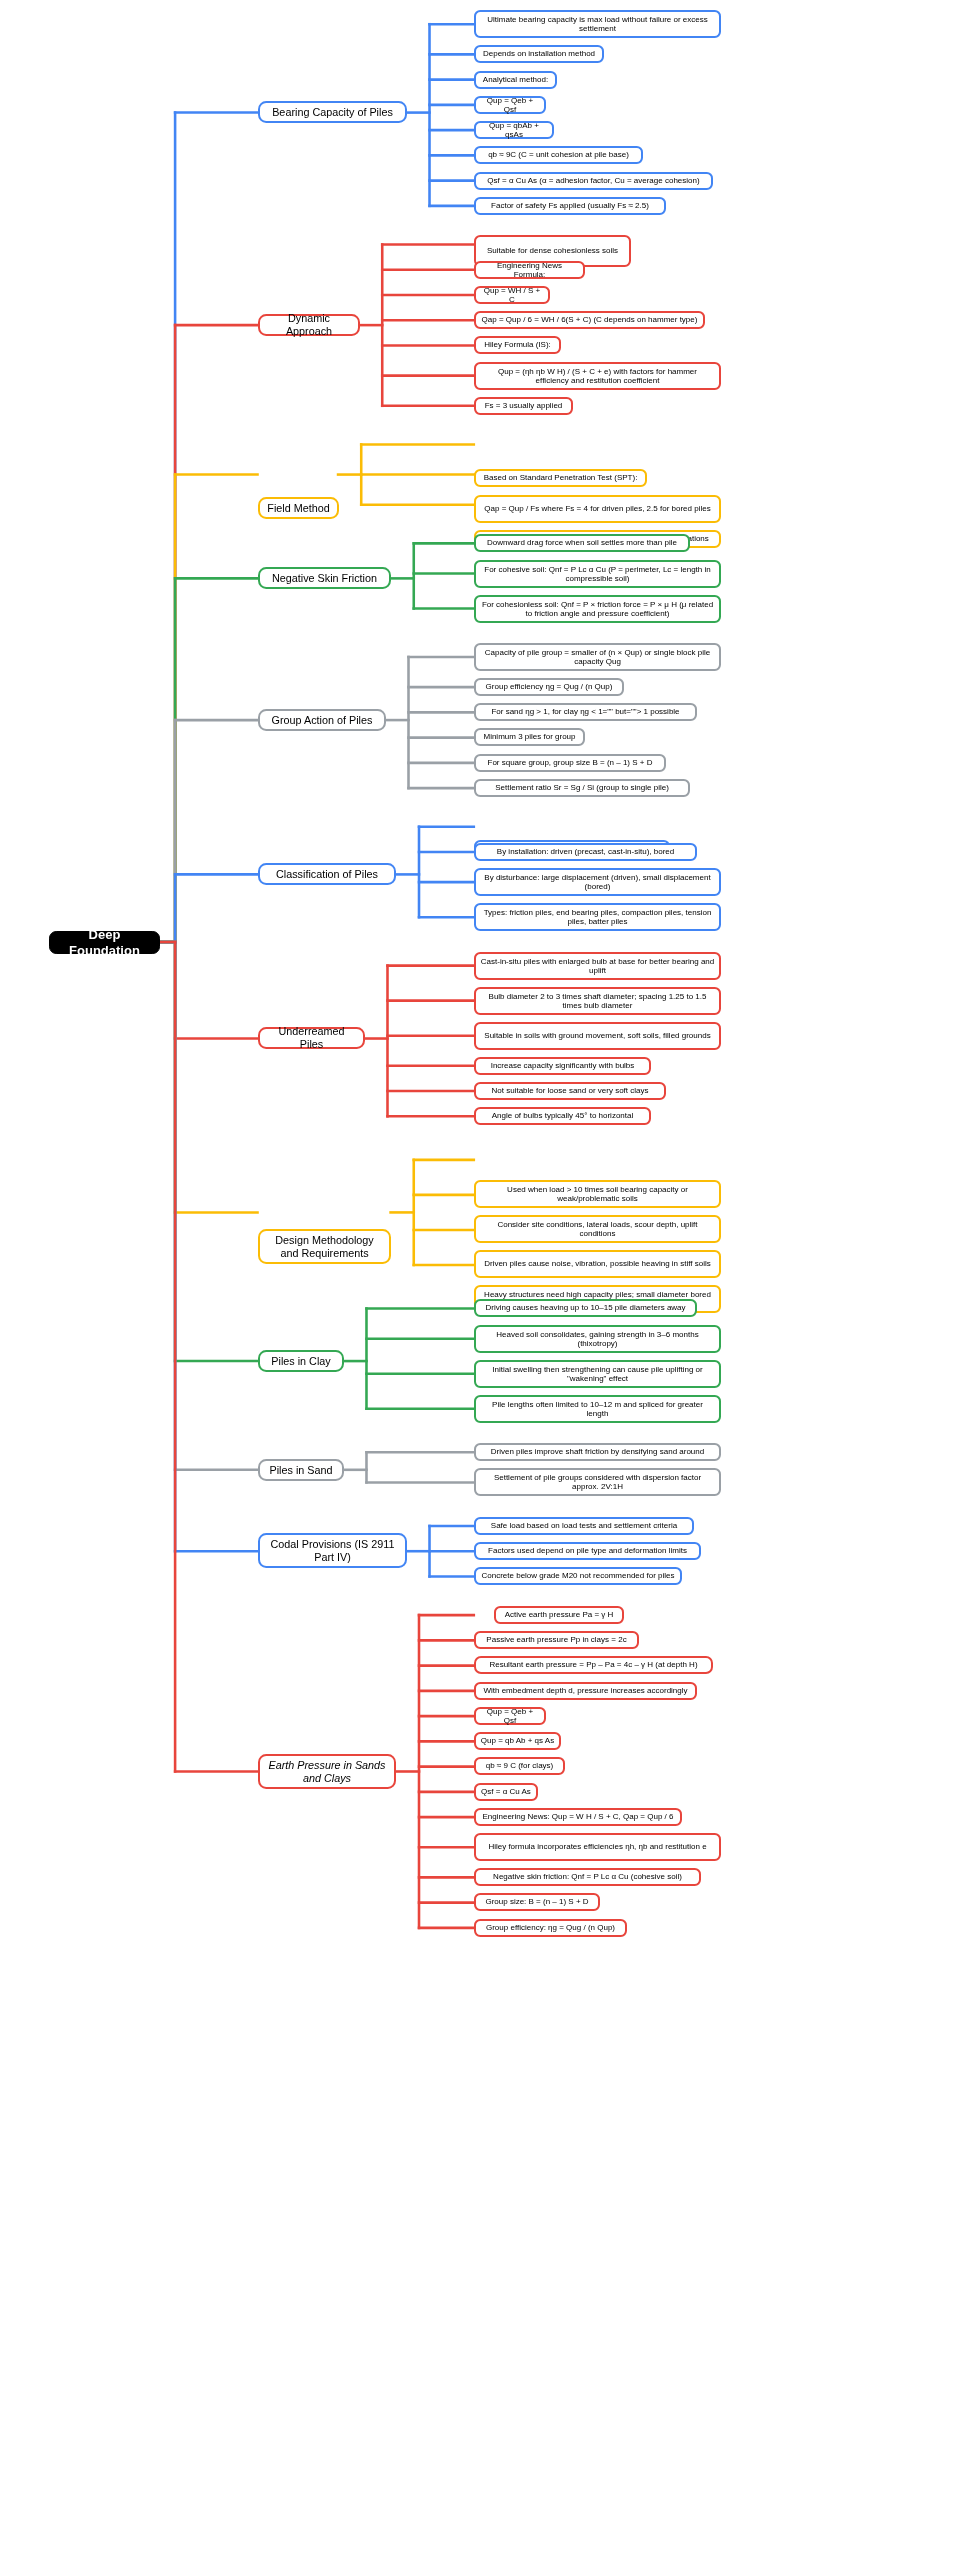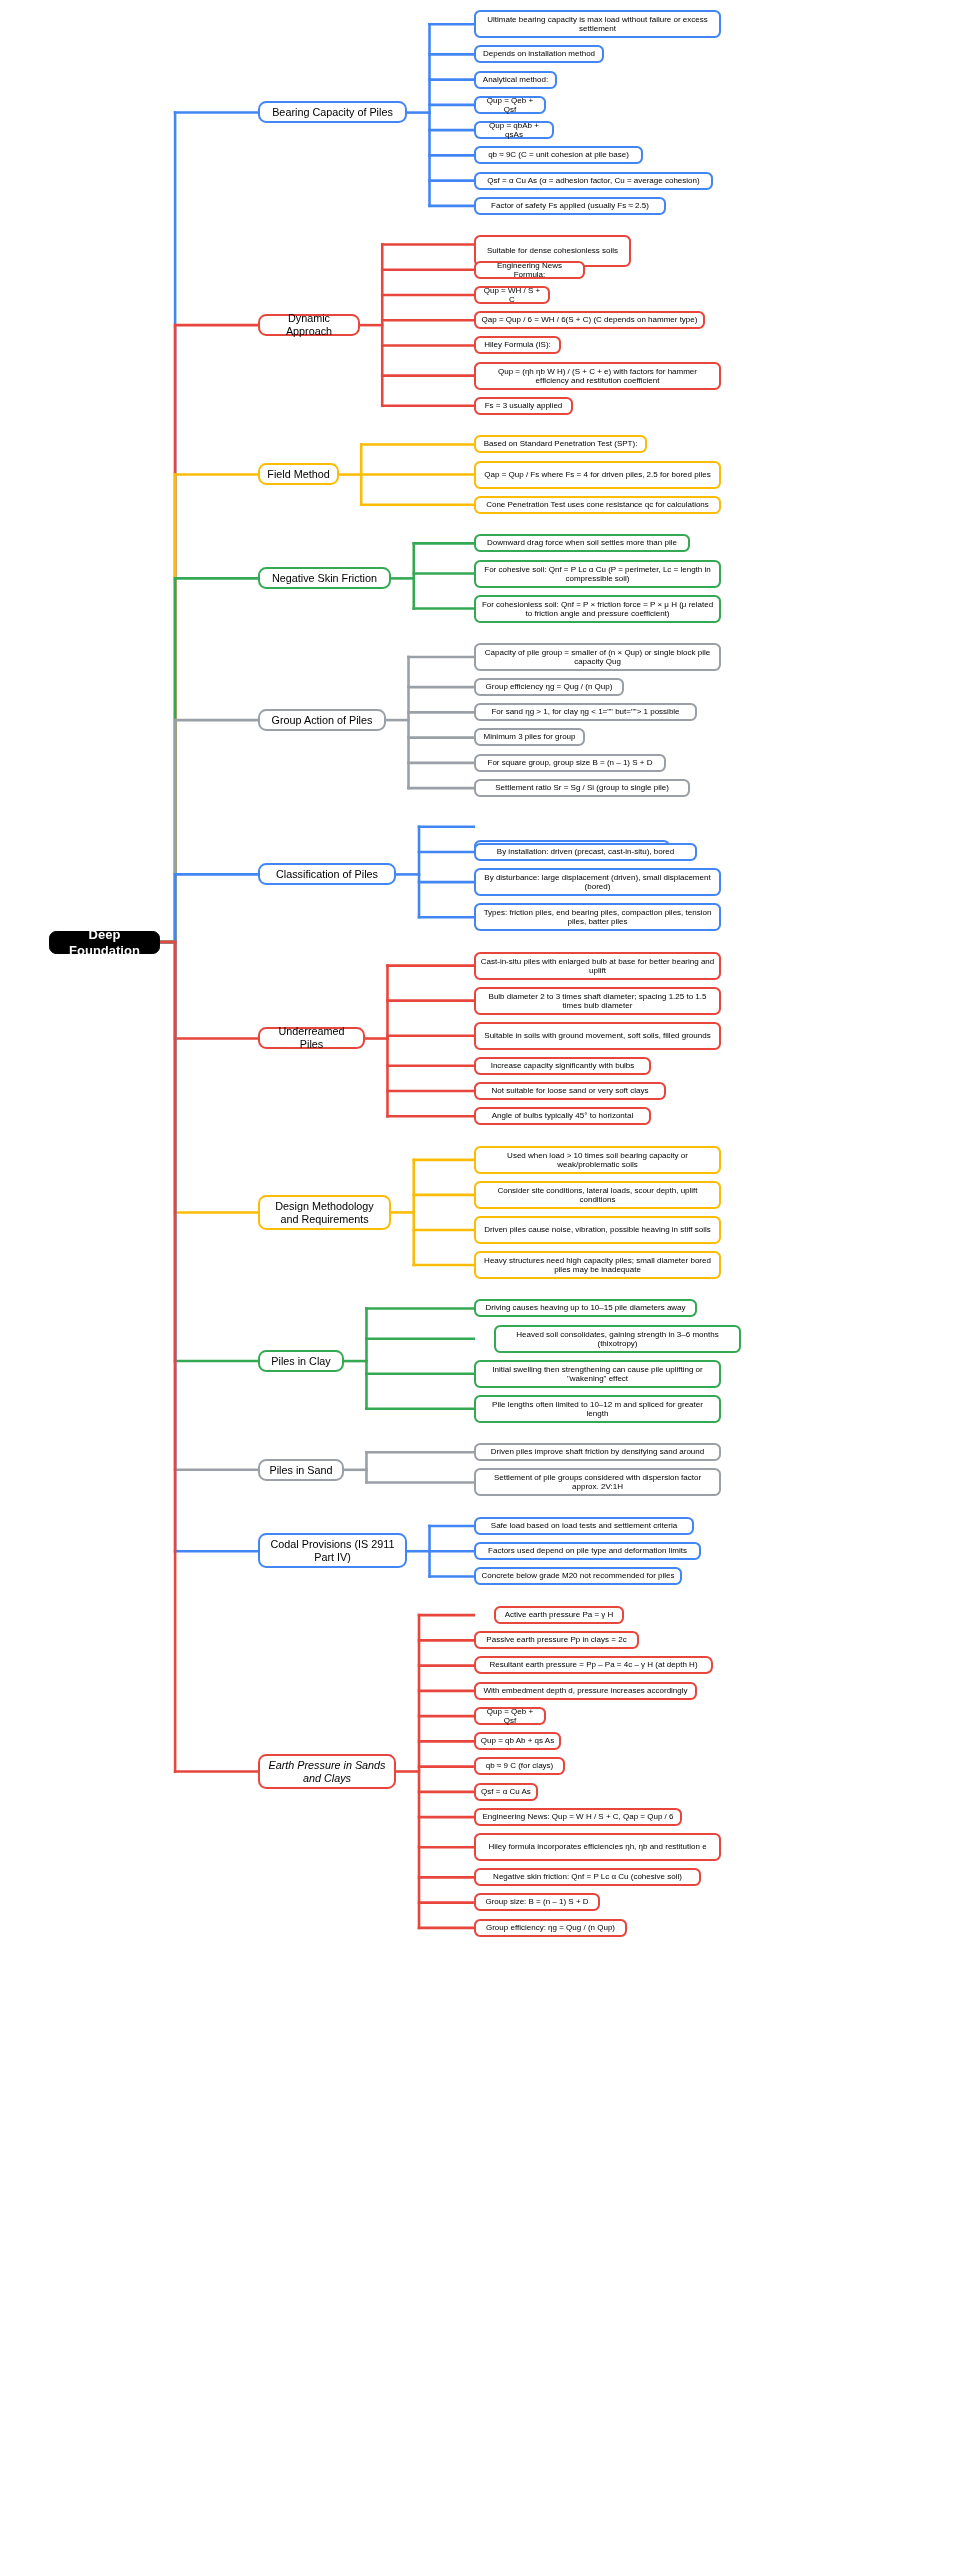--- a/index.html
+++ b/index.html
@@ -70,21 +70,21 @@
   .node.leaf {
     border-width: 2.1px;
     border-radius: 6.2px;
     font-size: 8px;
     padding: 1px 4.6px;
   }
 
   
   .c-blue   { border-color: #4285f4; }
   .c-red    { border-color: #e8453c; }
-  .c-yellow { border-color: #fbbc05; }
+  .c-yellow { border-color: #fbbc05; margin-top: 34px; }
   .c-green  { border-color: #34a853; }
   .c-gray   { border-color: #9aa0a6; }
 </style>
 </head>
 <body>
 
 <div id="mindmap-canvas">
 
   <svg id="connectors" viewBox="0 0 1866 5207" preserveAspectRatio="none">
       <path d="M310 1828.25 L340 1828.25" stroke="#4285f4" stroke-width="5" fill="none" stroke-linecap="square"></path>
@@ -258,21 +258,21 @@
     <div class="node leaf c-red" style="left: 474px; top: 1057px; width: 177px; height: 18px;">Increase capacity significantly with bulbs</div>
     <div class="node leaf c-red" style="left: 474px; top: 1082px; width: 192px; height: 18px;">Not suitable for loose sand or very soft clays</div>
     <div class="node leaf c-red" style="left: 474px; top: 1107px; width: 177px; height: 18px;">Angle of bulbs typically 45° to horizontal</div>
     <div class="node l1 c-yellow" style="left: 258px; top: 1195px; width: 133px; height: 35px;">Design Methodology and Requirements</div>
     <div class="node leaf c-yellow" style="left: 474px; top: 1146px; width: 247px; height: 28px;">Used when load &gt; 10 times soil bearing capacity or weak/problematic soils</div>
     <div class="node leaf c-yellow" style="left: 474px; top: 1181px; width: 247px; height: 28px;">Consider site conditions, lateral loads, scour depth, uplift conditions</div>
     <div class="node leaf c-yellow" style="left: 474px; top: 1216px; width: 247px; height: 28px;">Driven piles cause noise, vibration, possible heaving in stiff soils</div>
     <div class="node leaf c-yellow" style="left: 474px; top: 1251px; width: 247px; height: 28px;">Heavy structures need high capacity piles; small diameter bored piles may be inadequate</div>
     <div class="node l1 c-green" style="left: 258px; top: 1350px; width: 86px; height: 22px;">Piles in Clay</div>
     <div class="node leaf c-green" style="left: 474px; top: 1299px; width: 223px; height: 18px;">Driving causes heaving up to 10–15 pile diameters away</div>
-    <div class="node leaf c-green" style="left: 474px; top: 1325px; width: 247px; height: 28px; margin-left: 20px;">Heaved soil consolidates, gaining strength in 3–6 months (thixotropy)</div>
+    <div class="node leaf c-green" style="left: 474px; top: 1325px; width: 247px; height: 28px;">Heaved soil consolidates, gaining strength in 3–6 months (thixotropy)</div>
     <div class="node leaf c-green" style="left: 474px; top: 1360px; width: 247px; height: 28px;">Initial swelling then strengthening can cause pile uplifting or "wakening" effect</div>
     <div class="node leaf c-green" style="left: 474px; top: 1395px; width: 247px; height: 28px;">Pile lengths often limited to 10–12 m and spliced for greater length</div>
     <div class="node l1 c-gray" style="left: 258px; top: 1459px; width: 86px; height: 22px;">Piles in Sand</div>
     <div class="node leaf c-gray" style="left: 474px; top: 1443px; width: 247px; height: 18px;">Driven piles improve shaft friction by densifying sand around</div>
     <div class="node leaf c-gray" style="left: 474px; top: 1468px; width: 247px; height: 28px;">Settlement of pile groups considered with dispersion factor approx. 2V:1H</div>
     <div class="node l1 c-blue" style="left: 258px; top: 1533px; width: 149px; height: 35px;">Codal Provisions (IS 2911 Part IV)</div>
     <div class="node leaf c-blue" style="left: 474px; top: 1517px; width: 220px; height: 18px;">Safe load based on load tests and settlement criteria</div>
     <div class="node leaf c-blue" style="left: 474px; top: 1542px; width: 227px; height: 18px;">Factors used depend on pile type and deformation limits</div>
     <div class="node leaf c-blue" style="left: 474px; top: 1567px; width: 208px; height: 18px;">Concrete below grade M20 not recommended for piles</div>
     <div class="node l1 c-red" style="left: 258px; top: 1754px; width: 138px; height: 35px; font-style: italic;">Earth Pressure in Sands and Clays</div>

